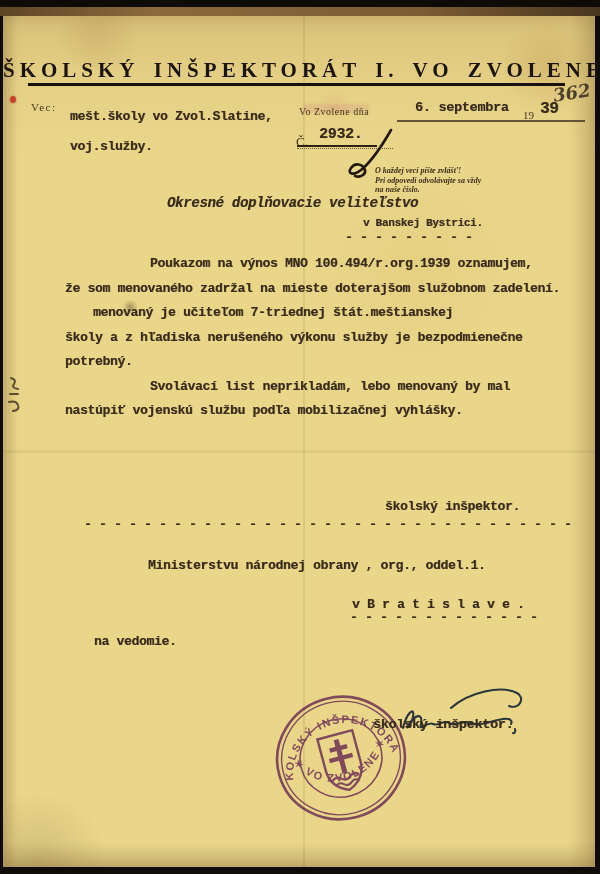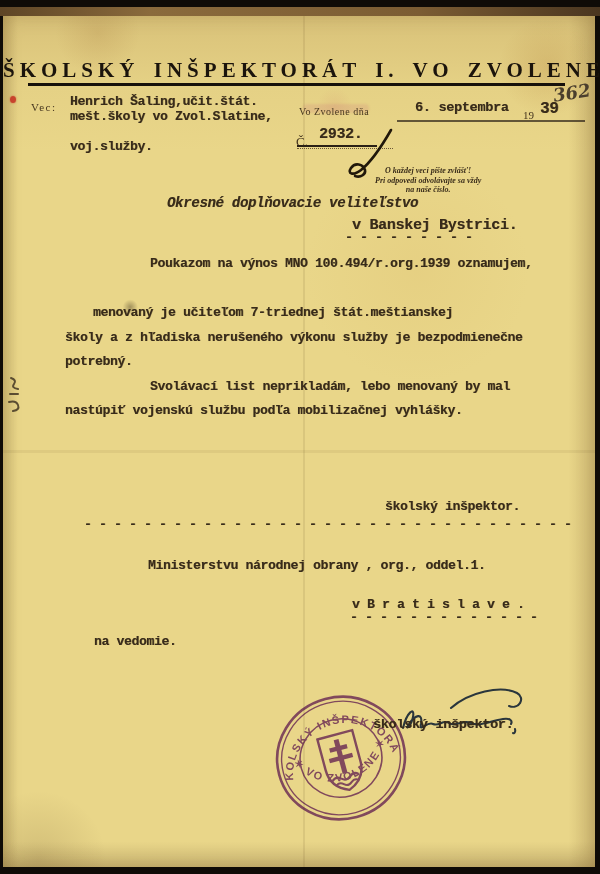--- a/index.html
+++ b/index.html
@@ -25,21 +25,21 @@
   .t{position:absolute;font-family:"Liberation Mono",monospace;font-weight:bold;
      font-size:13px;letter-spacing:-0.3px;color:#382b1a;white-space:nowrap;
      text-shadow:0.4px 0 0 rgba(56,43,26,0.55);}
   .p{position:absolute;font-family:"Liberation Serif",serif;color:#46361f;white-space:nowrap;}
   .hdr{position:absolute;left:0;right:0;top:42px;text-align:center;
        font-family:"Liberation Serif",serif;font-weight:bold;font-size:21px;
        letter-spacing:5px;word-spacing:4px;color:#1b140c;white-space:nowrap;}
   .hdr-rule{position:absolute;left:25px;right:30px;top:67px;height:3px;background:#17110b;}
   .note{position:absolute;left:372px;top:150px;font-family:"Liberation Serif",serif;
         font-style:italic;font-weight:bold;font-size:8px;line-height:9.5px;
-        color:#3a2d1a;white-space:nowrap;text-align:center;}
+        color:#3a2d1a;white-space:nowrap;}
   .dotted{position:absolute;border-top:1.5px dotted #6b5738;}
   .solid{position:absolute;background:#2a2015;}
   .hand{position:absolute;font-family:"DejaVu Serif",serif;font-style:italic;font-weight:bold;
         color:#4a3e2d;}
   .stamp-wrap{position:absolute;left:266px;top:676px;width:144px;height:132px;
               transform:rotate(-15deg);mix-blend-mode:multiply;opacity:0.88;}
   .sig-wrap{position:absolute;left:388px;top:668px;width:150px;height:62px;mix-blend-mode:multiply;}
   .paraph{position:absolute;left:330px;top:112px;width:70px;height:58px;mix-blend-mode:multiply;}
   .scribble{position:absolute;left:2px;top:358px;width:22px;height:48px;opacity:0.8;}
   .red-mark{position:absolute;left:7px;top:80px;width:6px;height:7px;border-radius:50%;
@@ -58,21 +58,20 @@
     <div class="crease-h"></div>
     <div class="pink-smudge"></div>
     <div class="red-mark"></div>
 
     <div class="hdr">ŠKOLSKÝ INŠPEKTORÁT I. VO ZVOLENE.</div>
     <div class="hdr-rule"></div>
 
     <div class="hand" style="left:550px;top:66px;font-size:18px;transform:rotate(-9deg);">362</div>
 
     <div class="p" style="left:28px;top:85px;font-size:11px;letter-spacing:1.5px;">Vec:</div>
-    <div class="t" style="left:67px;top:78px;">Henrich Šaling,učit.štát.</div>
     <div class="t" style="left:67px;top:93px;">mešt.školy vo Zvol.Slatine,</div>
     <div class="t" style="left:67px;top:123px;">voj.služby.</div>
 
     <div class="p" style="left:296px;top:90px;font-size:10px;letter-spacing:0.5px;">Vo Zvolene dňa</div>
     <div class="t" style="left:412px;top:84px;font-size:13.5px;">6. septembra</div>
     <div class="p" style="left:520px;top:93px;font-size:11px;">19</div>
     <div class="t" style="left:537px;top:84px;font-size:16px;">39</div>
     <div class="solid" style="left:394px;top:104px;width:188px;height:1.5px;opacity:0.7;"></div>
 
     <div class="p" style="left:293px;top:118px;font-size:13px;">Č.</div>
@@ -83,24 +82,25 @@
       <path d="M 58 2 C 50 16 38 34 28 42 C 20 48 14 46 18 40 C 22 34 30 36 32 42 C 33 46 28 50 22 48" fill="none" stroke="#241c12" stroke-width="2.6" stroke-linecap="round"></path>
     </svg>
 
     <div class="note">
       <div>O každej veci píšte zvlášť!</div>
       <div>Pri odpovedi odvolávajte sa vždy</div>
       <div>na naše číslo.</div>
     </div>
 
     <div class="t" style="left:164px;top:179px;font-size:14px;font-style:italic;">Okresné doplňovacie veliteľstvo</div>
-    <div class="t" style="left:349px;top:201px;font-size:15px;">v Banskej Bystrici.</div>
+    <div class="t" style="left:360px;top:201px;font-size:11px;">v Banskej Bystrici.</div>
     <div class="t" style="left:342px;top:214px;">- - - - - - - - -</div>
 
     <div class="t" style="left:147px;top:240px;">Poukazom na výnos MNO 100.494/r.org.1939 oznamujem,</div>
+    <div class="t" style="left:62px;top:265px;">že som menovaného zadržal na mieste doterajšom služobnom zadelení.</div>
     <div class="t" style="left:90px;top:289px;">menovaný je učiteľom 7-triednej štát.meštianskej</div>
     <div class="t" style="left:62px;top:314px;">školy a z hľadiska nerušeného výkonu služby je bezpodmienečne</div>
     <div class="t" style="left:62px;top:338px;">potrebný.</div>
     <div class="t" style="left:147px;top:363px;">Svolávací list neprikladám, lebo menovaný by mal</div>
     <div class="t" style="left:62px;top:387px;">nastúpiť vojenskú službu podľa mobilizačnej vyhlášky.</div>
 
     <div class="t" style="left:382px;top:483px;">školský inšpektor.</div>
     <div class="t" style="left:81px;top:501px;">- - - - - - - - - - - - - - - - - - - - - - - - - - - - - - - - -</div>
 
     <div class="t" style="left:145px;top:542px;">Ministerstvu národnej obrany , org., oddel.1.</div>

